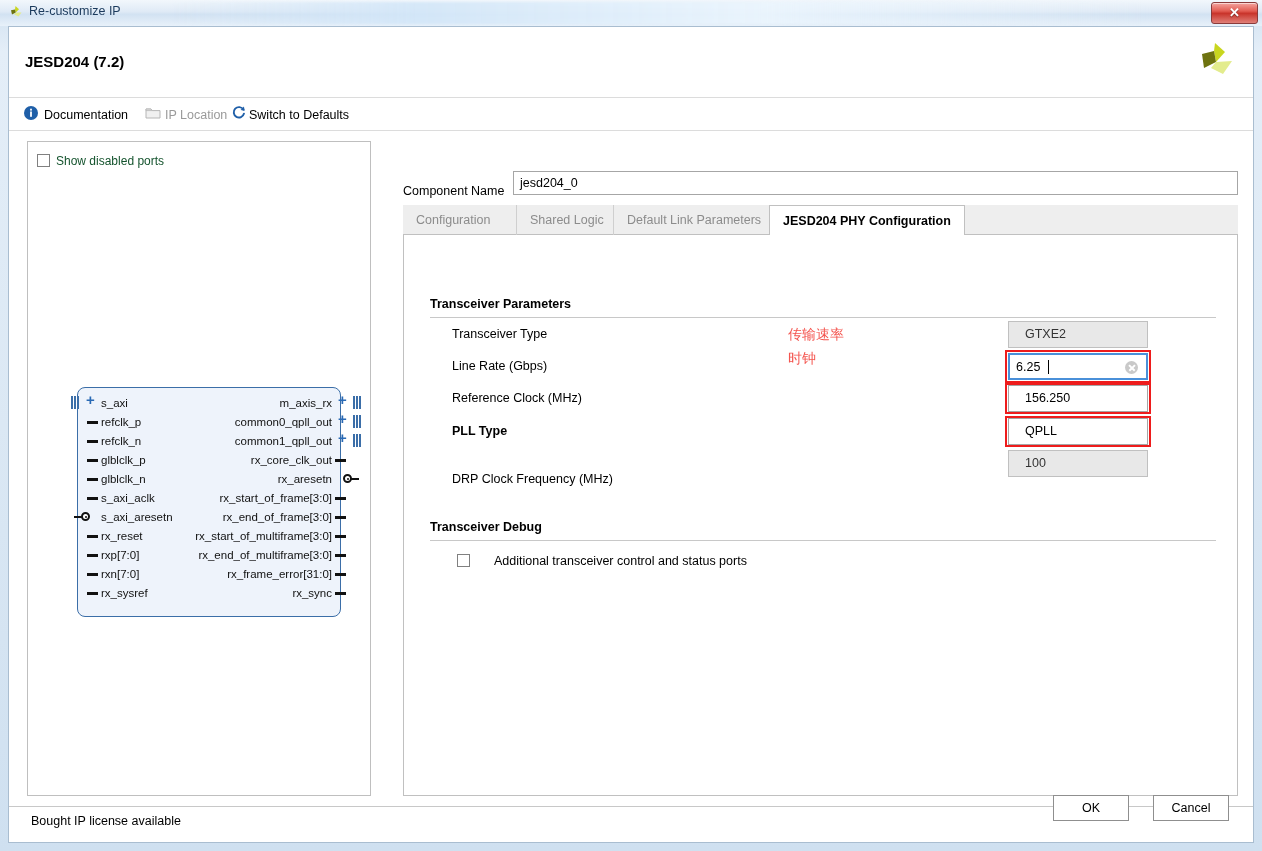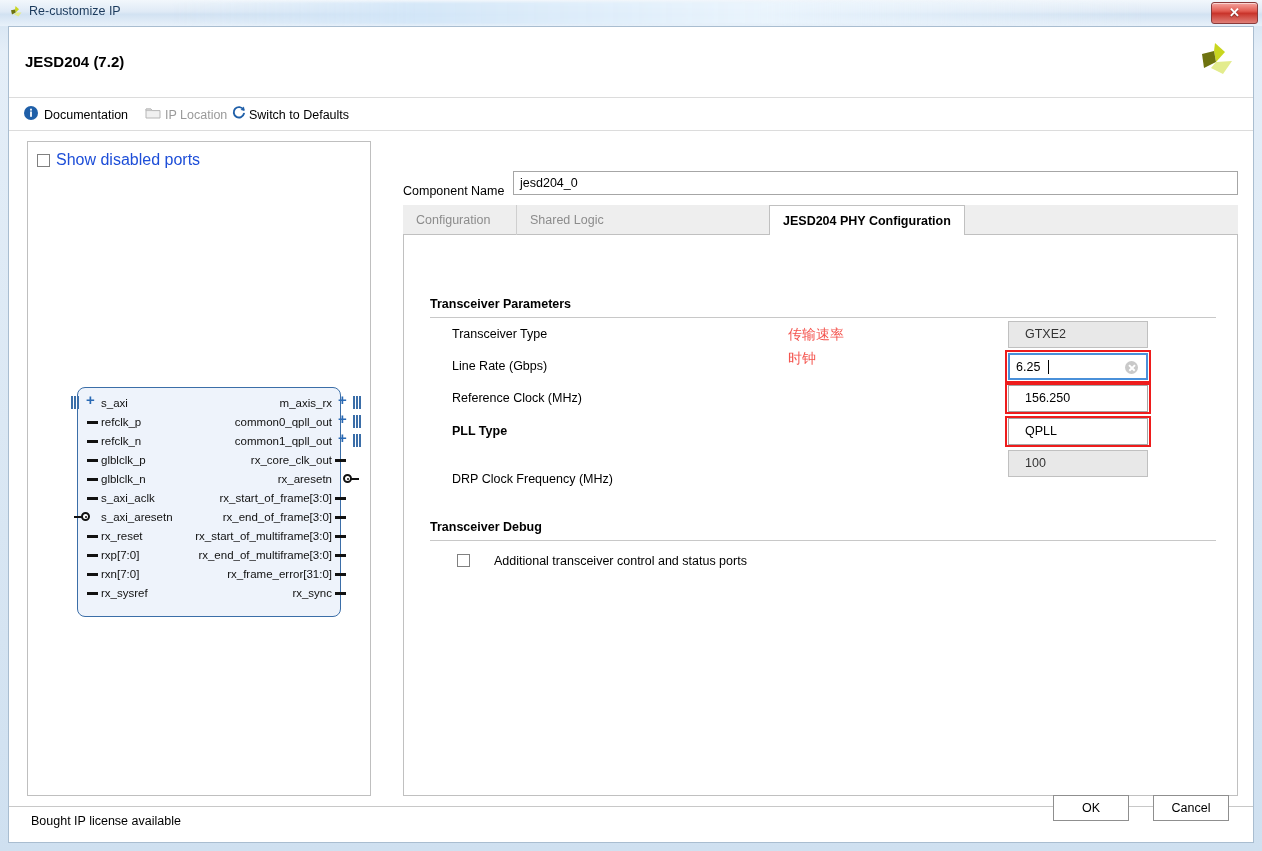--- a/index.html
+++ b/index.html
@@ -99,21 +99,21 @@
   #show-disabled-row {
     position: absolute; left: 9px; top: 9px;
     height: 18px; cursor: pointer;
   }
   .cb {
     display: inline-block; width: 13px; height: 13px;
     border: 1px solid #808080; background: #ffffff;
     vertical-align: -2px; box-sizing: border-box;
   }
   #show-disabled-label {
-    font-size: 16px; color: #1d4ed8; margin-left: 6px;
+    font-size: 12px; color: #14532d; margin-left: 6px;
   }
 
   
   #ip-block {
     position: absolute; left: 49px; top: 245px;
     width: 264px; height: 230px;
     background: #eef3fb;
     border: 1px solid #3b6ea8;
     border-radius: 8px;
     box-sizing: border-box;
@@ -470,20 +470,21 @@
       </div>
     </div>
 
     <div id="comp-name-label">Component Name</div>
     <div id="comp-name-field">jesd204_0</div>
 
     <div id="tabs-panel">
       <div id="tabstrip">
         <div class="tab first" style="left:0px;">Configuration</div>
         <div class="tab" style="left:113px;">Shared Logic</div>
+        <div class="tab" style="left:210px;">Default Link Parameters</div>
         <div class="tab active" style="left:366px;">JESD204 PHY Configuration</div>
       </div>
 
       <div id="tabbody">
 
         <div class="section-title" style="left:26px; top:62px;">Transceiver Parameters</div>
         <div class="section-rule" style="left:26px; top:82px; width:786px;"></div>
 
         <div class="field-label" style="left:48px; top:92px;">Transceiver Type</div>
         <div class="ctl select disabled" style="top:86px;">GTXE2</div>

